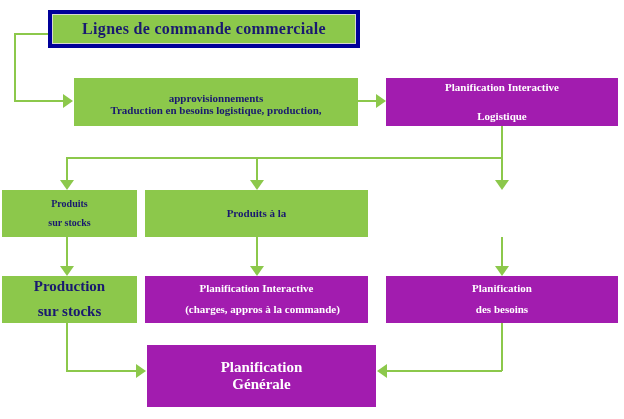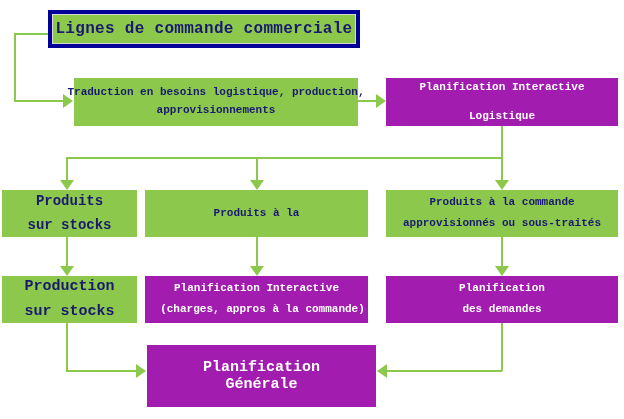--- a/index.html
+++ b/index.html
@@ -2,21 +2,21 @@
 <html><head>
 <meta charset="utf-8">
 <style>
   html,body{margin:0;padding:0;}
   body{
     width:624px;height:419px;
     background:#ffffff;
     font-family:"Liberation Serif", serif;
     overflow:hidden;
   }
-  #stage{position:relative;width:536px;height:419px;font-family:Liberation Mono, monospace;}
+  #stage{position:relative;width:536px;height:419px;}
 
   
   .box{
     position:absolute;
     display:flex;
     flex-direction:column;
     align-items:center;
     justify-content:center;
     text-align:center;
     font-weight:bold;
@@ -79,56 +79,52 @@
 
 <div id="stage">
 
   <div id="title-card">
     <div id="title-inner">
       <span id="title-text">Lignes de commande commerciale</span>
     </div>
   </div>
 
   <div class="box green" style="left:74px;top:78px;width:284px;height:48px;font-size:11px;">
+    <span class="ln" style="margin-top:6px;">approvisionnements</span>
     <span class="ln">Traduction en besoins logistique, production,</span>
-    <span class="ln" style="margin-top:6px;">approvisionnements</span>
   </div>
 
   <div class="box blue" style="left:386px;top:78px;width:232px;height:48px;font-size:11px;">
     <span class="ln">Planification Interactive</span>
     <span class="ln" style="margin-top:17px;">Logistique</span>
   </div>
 
-  <div class="box green" style="left:2px;top:190px;width:135px;height:47px;font-size:14px;">
+  <div class="box green" style="left:2px;top:190px;width:135px;height:47px;font-size:10px;">
     <span class="ln">Produits</span>
     <span class="ln" style="margin-top:9px;">sur  stocks</span>
   </div>
 
   <div class="box green" style="left:145px;top:190px;width:223px;height:47px;font-size:11px;">
     <span class="ln">Produits à  la</span>
   </div>
 
-  <div class="box green" style="left:386px;top:190px;width:232px;height:47px;font-size:11px;">
-    <span class="ln">Produits à la commande</span>
-    <span class="ln" style="margin-top:9px;">approvisionnés ou sous-traités</span>
-  </div>
 
   <div class="box green" style="left:2px;top:276px;width:135px;height:47px;font-size:15px;">
     <span class="ln">Production</span>
     <span class="ln" style="margin-top:9px;">sur stocks</span>
   </div>
 
   <div class="box blue" style="left:145px;top:276px;width:223px;height:47px;font-size:11px;">
     <span class="ln">Planification Interactive</span>
     <span class="ln" style="margin-top:9px;margin-left:12px;">(charges, appros à la commande)</span>
   </div>
 
   <div class="box blue" style="left:386px;top:276px;width:232px;height:47px;font-size:11px;">
     <span class="ln">Planification</span>
-    <span class="ln" style="margin-top:9px;">des demandes</span>
+    <span class="ln" style="margin-top:9px;">des besoins</span>
   </div>
 
   <div class="box blue" style="left:147px;top:345px;width:229px;height:62px;font-size:15px;">
     <span class="ln">Planification</span>
     <span class="ln" style="margin-top:1px;">Générale</span>
   </div>
 
   <div class="hline" style="left:14px;top:33px;width:36px;"></div>
   <div class="vline" style="left:14px;top:33px;height:69px;"></div>
   <div class="hline" style="left:14px;top:100px;width:50px;"></div>

